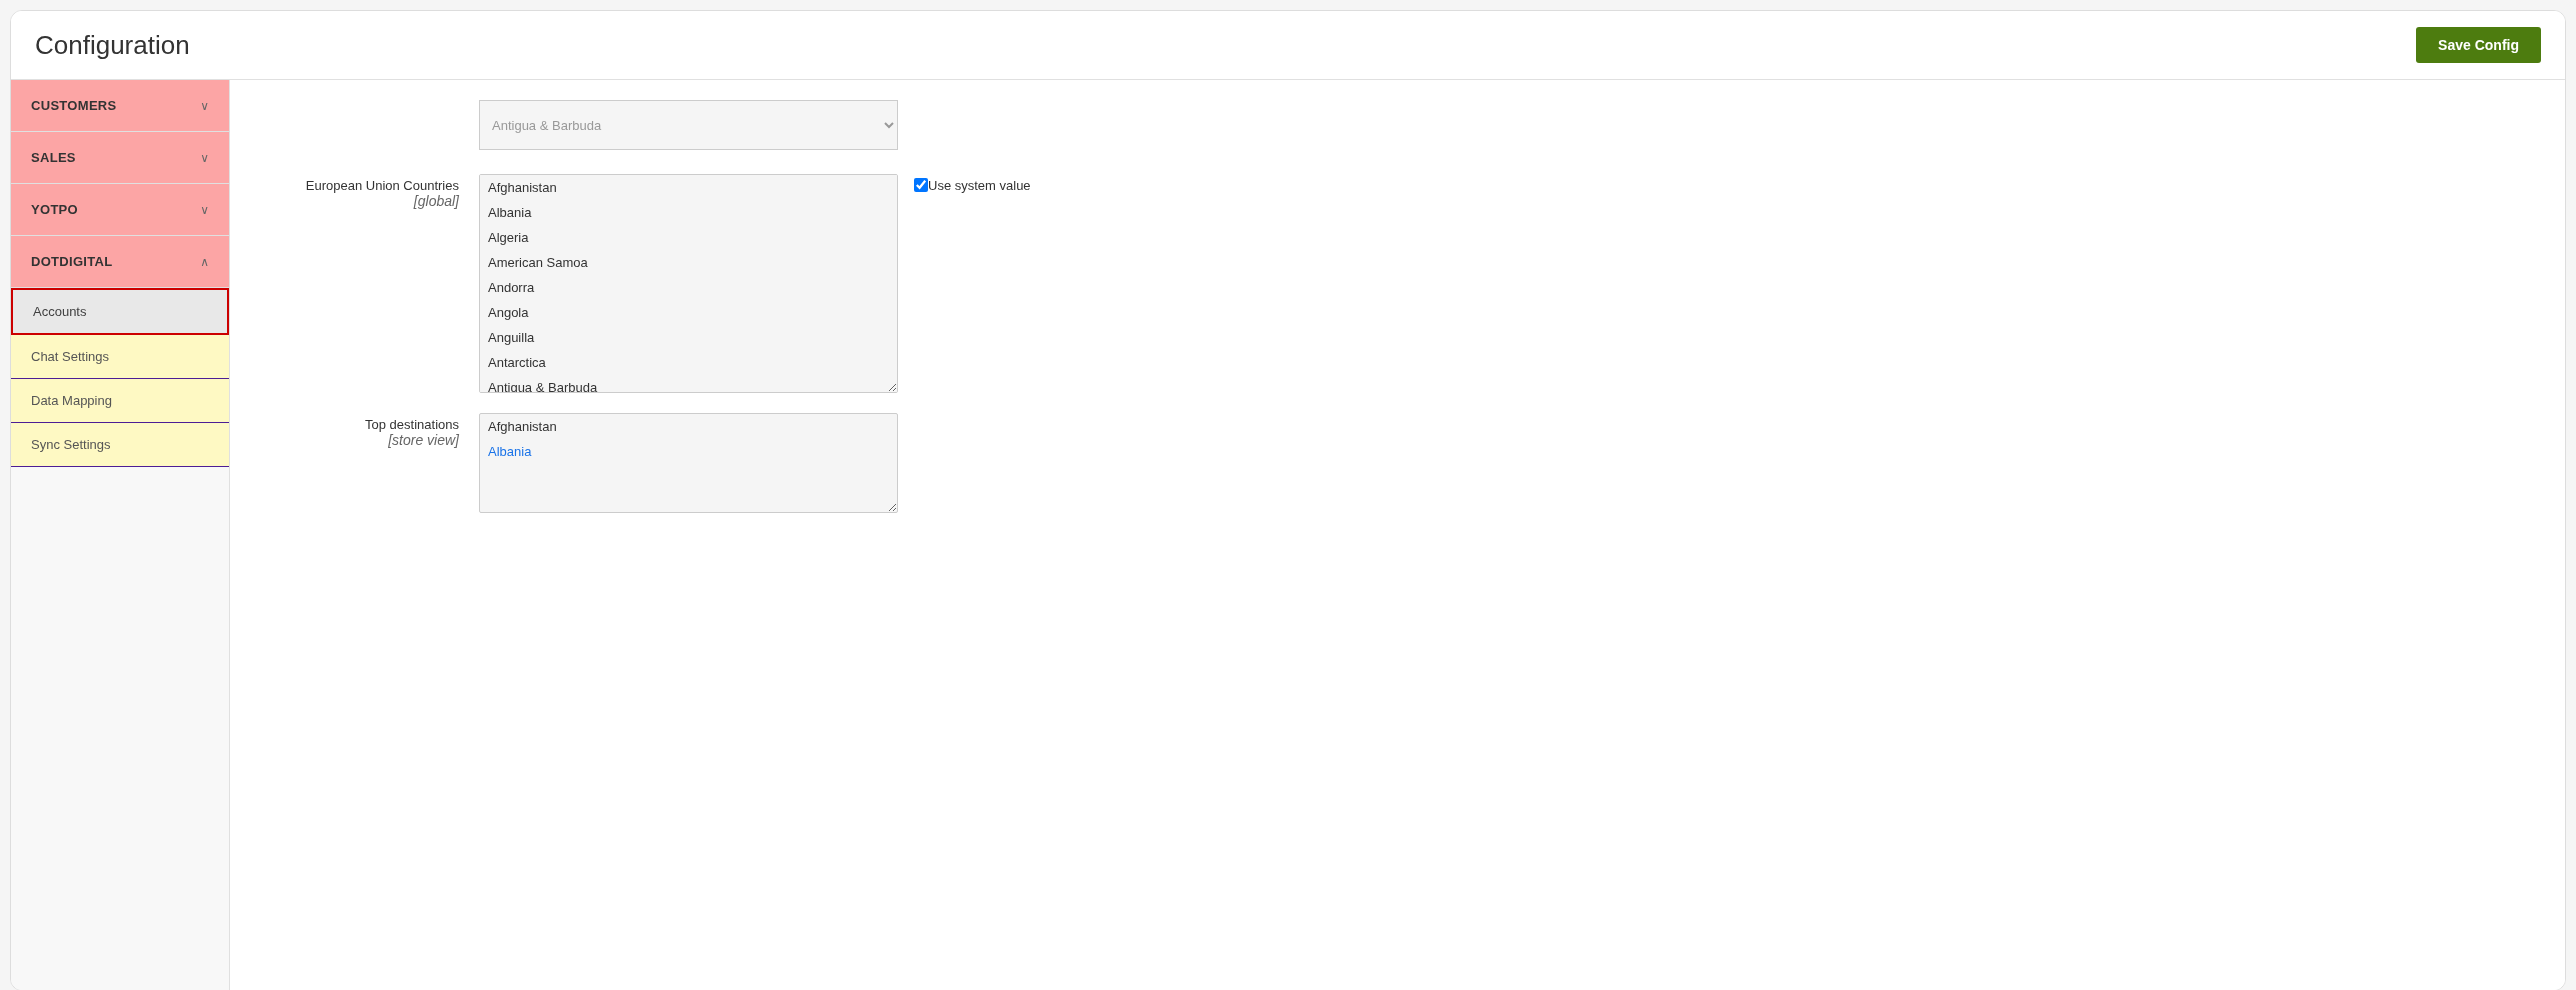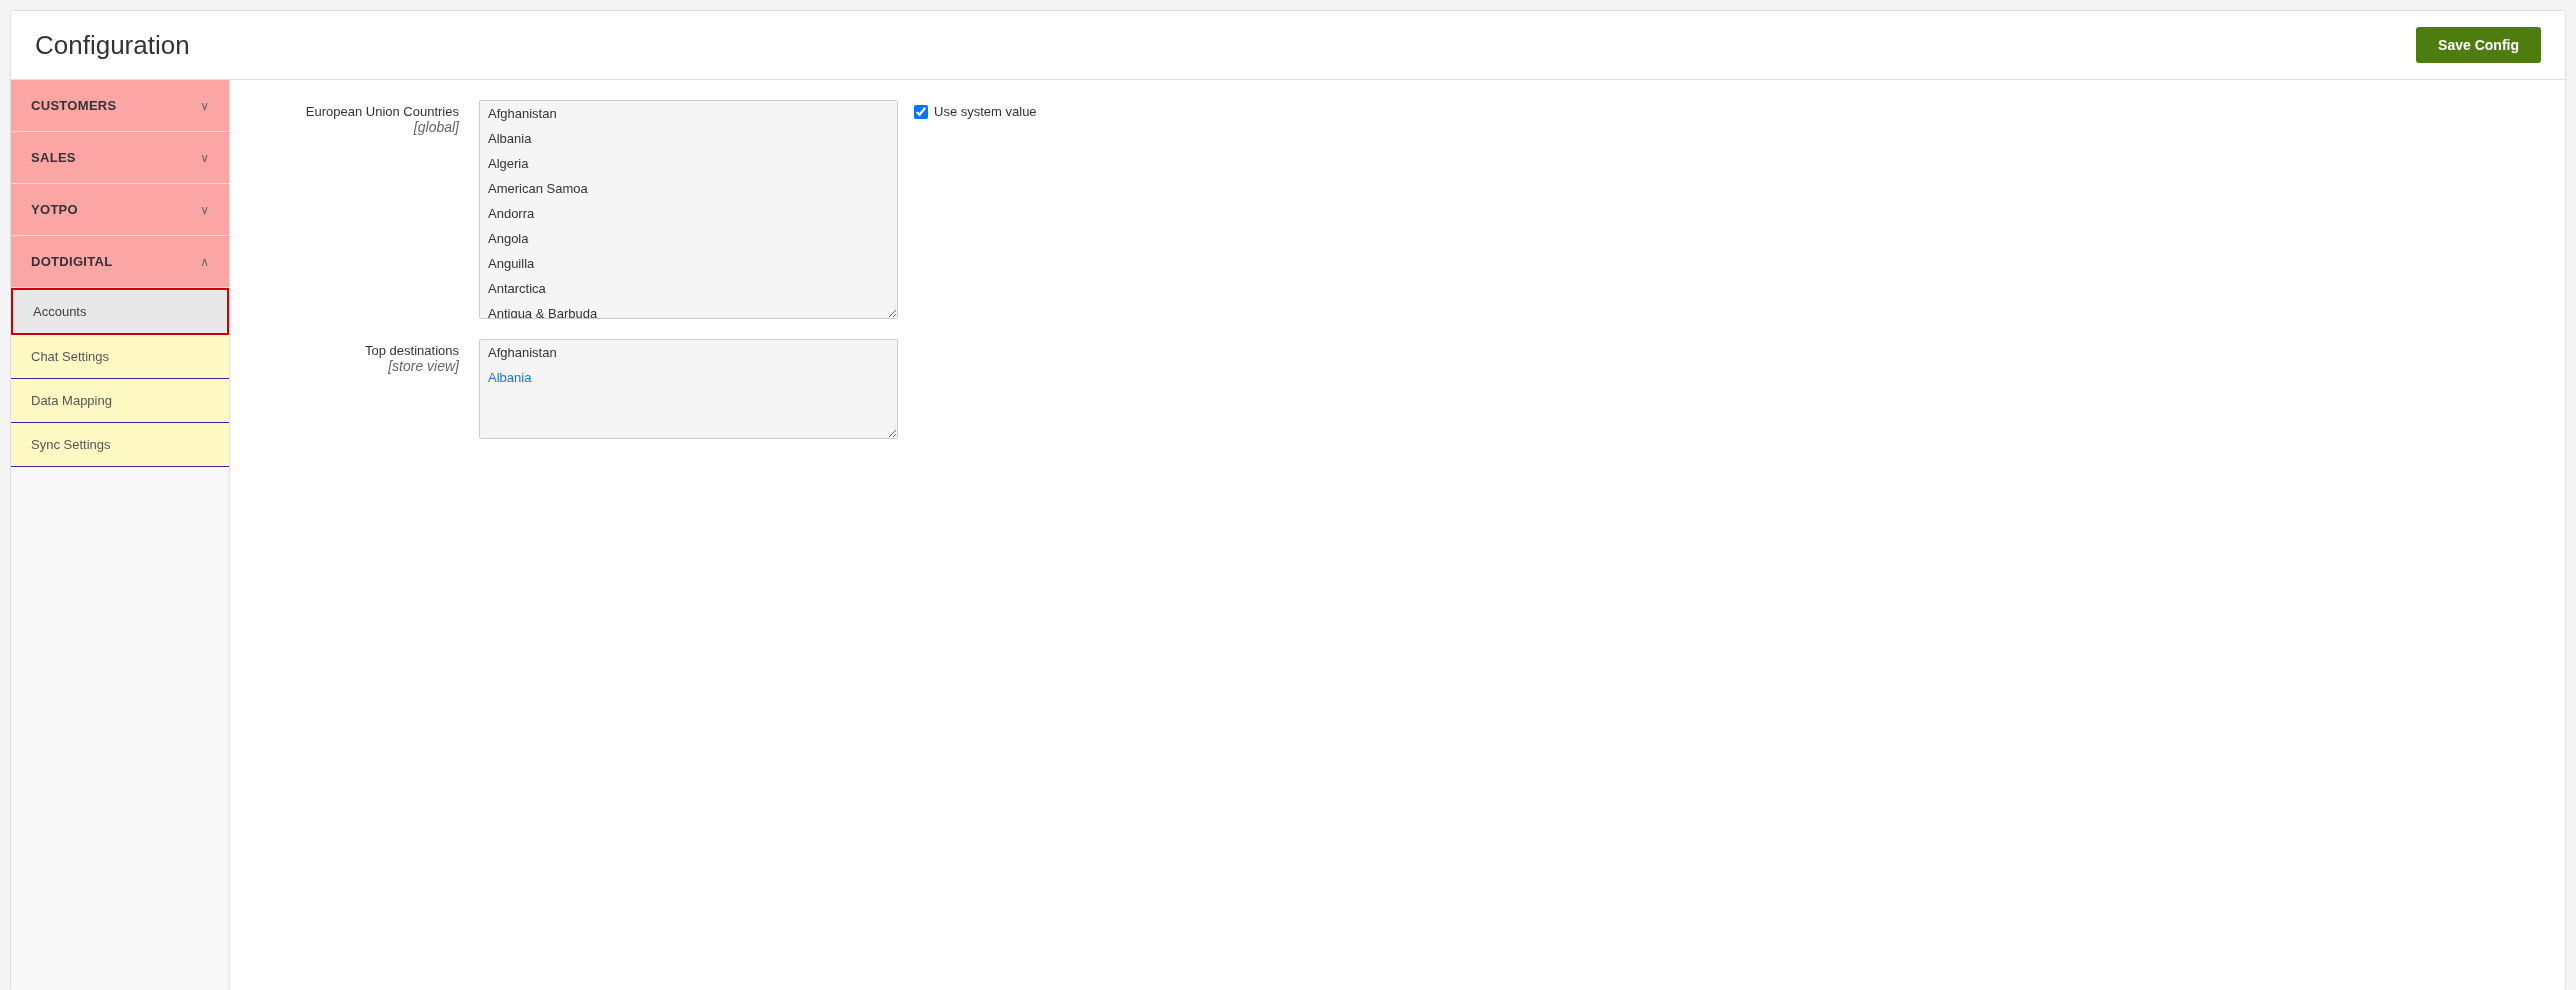--- a/index.html
+++ b/index.html
@@ -6,21 +6,21 @@
     body {
       font-family: 'Segoe UI', Arial, sans-serif;
       background: #f5f5f5;
       font-size: 14px;
       color: #333;
     }
     .page-wrapper {
       background: #fff;
       border: 1px solid #ddd;
       margin: 10px;
-      border-radius: 4px;
+      border-radius: 12px;
       overflow: hidden;
     }
     .page-header {
       display: flex;
       align-items: center;
       justify-content: space-between;
       padding: 16px 24px;
       background: #fff;
       border-bottom: 1px solid #e0e0e0;
     }
@@ -132,22 +132,21 @@
     .small-select {
       width: 419px;
       height: 60px;
       background: #f5f5f5;
       border: 1px solid #ccc;
       font-size: 13px;
       color: #999;
     }
     .use-system-value {
       display: flex;
-      align-items: center;
-      gap: 6px;
+      gap: 0;
       font-size: 13px;
       color: #333;
       margin-top: 4px;
     }
     .use-system-value input[type="checkbox"] {
       width: 14px;
       height: 14px;
     }
     .top-select-area {
       margin-bottom: 24px;
@@ -198,20 +197,29 @@
 
       <div class="sidebar-sub-item active">Accounts</div>
       <div class="sidebar-sub-item">Chat Settings</div>
       <div class="sidebar-sub-item">Data Mapping</div>
       <div class="sidebar-sub-item">Sync Settings</div>
 
     </div>
 
     <div class="main-content">
 
+      <div class="field-row top-select-area">
+        <div class="field-label"></div>
+        <div class="field-options">
+          <select class="small-select">
+            <option>Antigua &amp; Barbuda</option>
+            <option>Argentina</option>
+          </select>
+        </div>
+      </div>
 
       <div class="field-row">
         <div class="field-label">
           <span>European Union Countries</span>
           <span class="scope-tag">[global]</span>
         </div>
         <div class="field-options">
           <select class="select-list" multiple="">
             <option>Afghanistan</option>
             <option>Albania</option>

